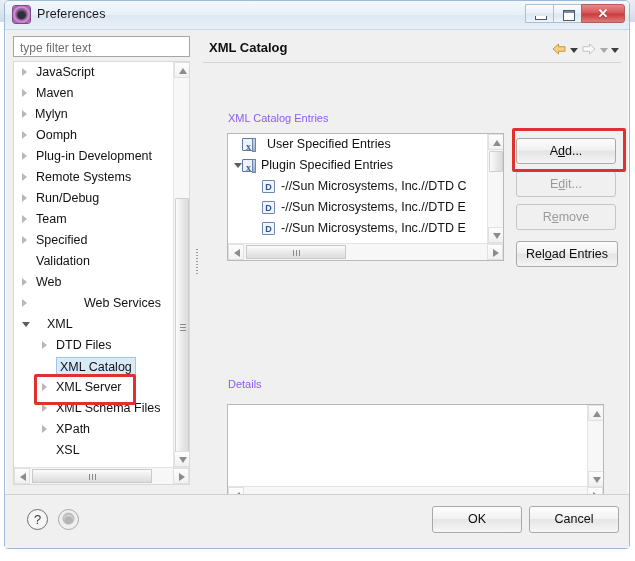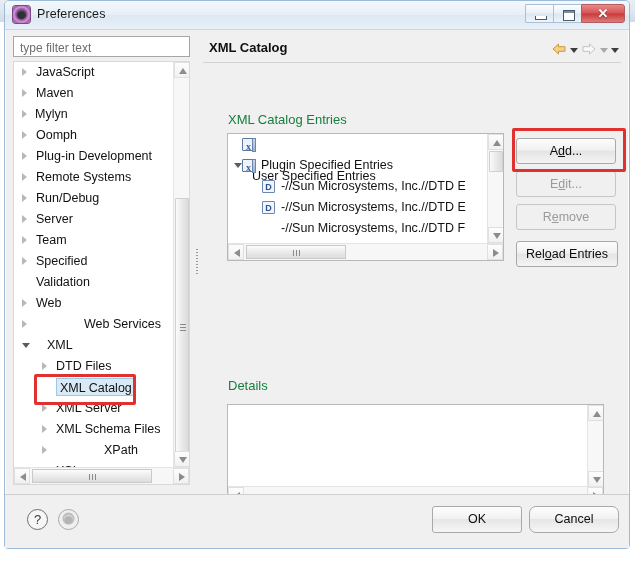--- a/index.html
+++ b/index.html
@@ -233,21 +233,21 @@
   .nav-caret {
     width:0;height:0;border-left:4px solid transparent;border-right:4px solid transparent;
     border-top:5px solid #3d3d3d; margin-top:2px;
   }
   .nav-caret.dim { border-top-color:#a8a8a8; }
   .hr-under-title {
     position:absolute; left:2px; top:28px; width:418px; height:1px; background:#d2d2d2;
   }
 
   .group-label {
-    position:absolute; font-size:13px; color:#15803d; background:#f0f0f0;
+    position:absolute; font-size:11px; color:#8b5cf6; background:#f0f0f0;
     padding:0 3px;
   }
 
   .entries-box {
     position:absolute; left:26px; top:99px; width:277px; height:128px;
     background:#ffffff; border:1px solid #b8b8b8; box-sizing:border-box; overflow:hidden;
   }
   .entries-inner { position:absolute; left:0; top:0; width:258px; height:109px; overflow:hidden; }
   .erow { position:relative; height:21px; line-height:21px; font-size:12.5px; color:#111; white-space:nowrap; }
   .ico-cat {
@@ -404,24 +404,20 @@
               <div class="tnode">
                 <div class="arrow collapsed" style="left: 8px;"></div>
                 <span class="tlabel" style="left: 22px;">Remote Systems</span>
               </div>
               <div class="tnode">
                 <div class="arrow collapsed" style="left: 8px;"></div>
                 <span class="tlabel" style="left: 22px;">Run/Debug</span>
               </div>
               <div class="tnode">
                 <div class="arrow collapsed" style="left: 8px;"></div>
-                <span class="tlabel" style="left: 22px;">Server</span>
-              </div>
-              <div class="tnode">
-                <div class="arrow collapsed" style="left: 8px;"></div>
                 <span class="tlabel" style="left: 22px;">Team</span>
               </div>
               <div class="tnode">
                 <div class="arrow collapsed" style="left: 8px;"></div>
                 <span class="tlabel" style="left: 22px;">Specified</span>
               </div>
               <div class="tnode">
                 <span class="tlabel" style="left: 22px;">Validation</span>
               </div>
               <div class="tnode">
@@ -446,21 +442,21 @@
               <div class="tnode">
                 <div class="arrow collapsed" style="left: 28px;"></div>
                 <span class="tlabel" style="left: 42px;">XML Server</span>
               </div>
               <div class="tnode">
                 <div class="arrow collapsed" style="left: 28px;"></div>
                 <span class="tlabel" style="left: 42px;">XML Schema Files</span>
               </div>
               <div class="tnode">
                 <div class="arrow collapsed" style="left: 28px;"></div>
-                <span class="tlabel" style="left: 42px; margin-left: 48px;">XPath</span>
+                <span class="tlabel" style="left: 42px;">XPath</span>
               </div>
               <div class="tnode">
                 <span class="tlabel" style="left: 42px;">XSL</span>
               </div>
             </div>
 
           <div class="vsb">
             <div class="sb-arrow up">
               <div class="tri up"></div>
             </div>
@@ -511,29 +507,33 @@
         </div>
 
         <div class="hr-under-title"></div>
 
         <div class="group-label" style="left:24px; top:78px;">XML Catalog Entries</div>
 
         <div class="entries-box">
           <div class="entries-inner" id="entries-scroll">
               <div class="erow">
                 <div class="ico-cat" style="left: 14px;"></div>
-                <span class="etext" style="left: 24px; margin-top: 32px;">User Specified Entries</span>
+                <span class="etext" style="left: 39px;">User Specified Entries</span>
               </div>
               <div class="erow">
                 <div class="earrow"></div>
                 <div class="ico-cat" style="left: 14px;"></div>
                 <span class="etext" style="left: 33px;">Plugin Specified Entries</span>
               </div>
               <div class="erow">
                 <div class="ico-dtd" style="left: 34px;"></div>
+                <span class="etext" style="left: 53px;">-//Sun Microsystems, Inc.//DTD C</span>
+              </div>
+              <div class="erow">
+                <div class="ico-dtd" style="left: 34px;"></div>
                 <span class="etext" style="left: 53px;">-//Sun Microsystems, Inc.//DTD E</span>
               </div>
               <div class="erow">
                 <div class="ico-dtd" style="left: 34px;"></div>
                 <span class="etext" style="left: 53px;">-//Sun Microsystems, Inc.//DTD E</span>
               </div>
               <div class="erow">
                 <span class="etext" style="left: 53px;">-//Sun Microsystems, Inc.//DTD F</span>
               </div>
             </div>
@@ -592,17 +592,17 @@
           </div>
         </div>
 
       </div>
     </div>
 
     <div class="footer">
       <div class="help-icon">?</div>
       <div class="dot-icon"></div>
       <div class="fbtn" style="left:427px;">OK</div>
-      <div class="fbtn" style="left:524px;border-radius:7px;">Cancel</div>
+      <div class="fbtn" style="left:524px;">Cancel</div>
     </div>
 
   </div>
 </div>
 
 </body></html>

